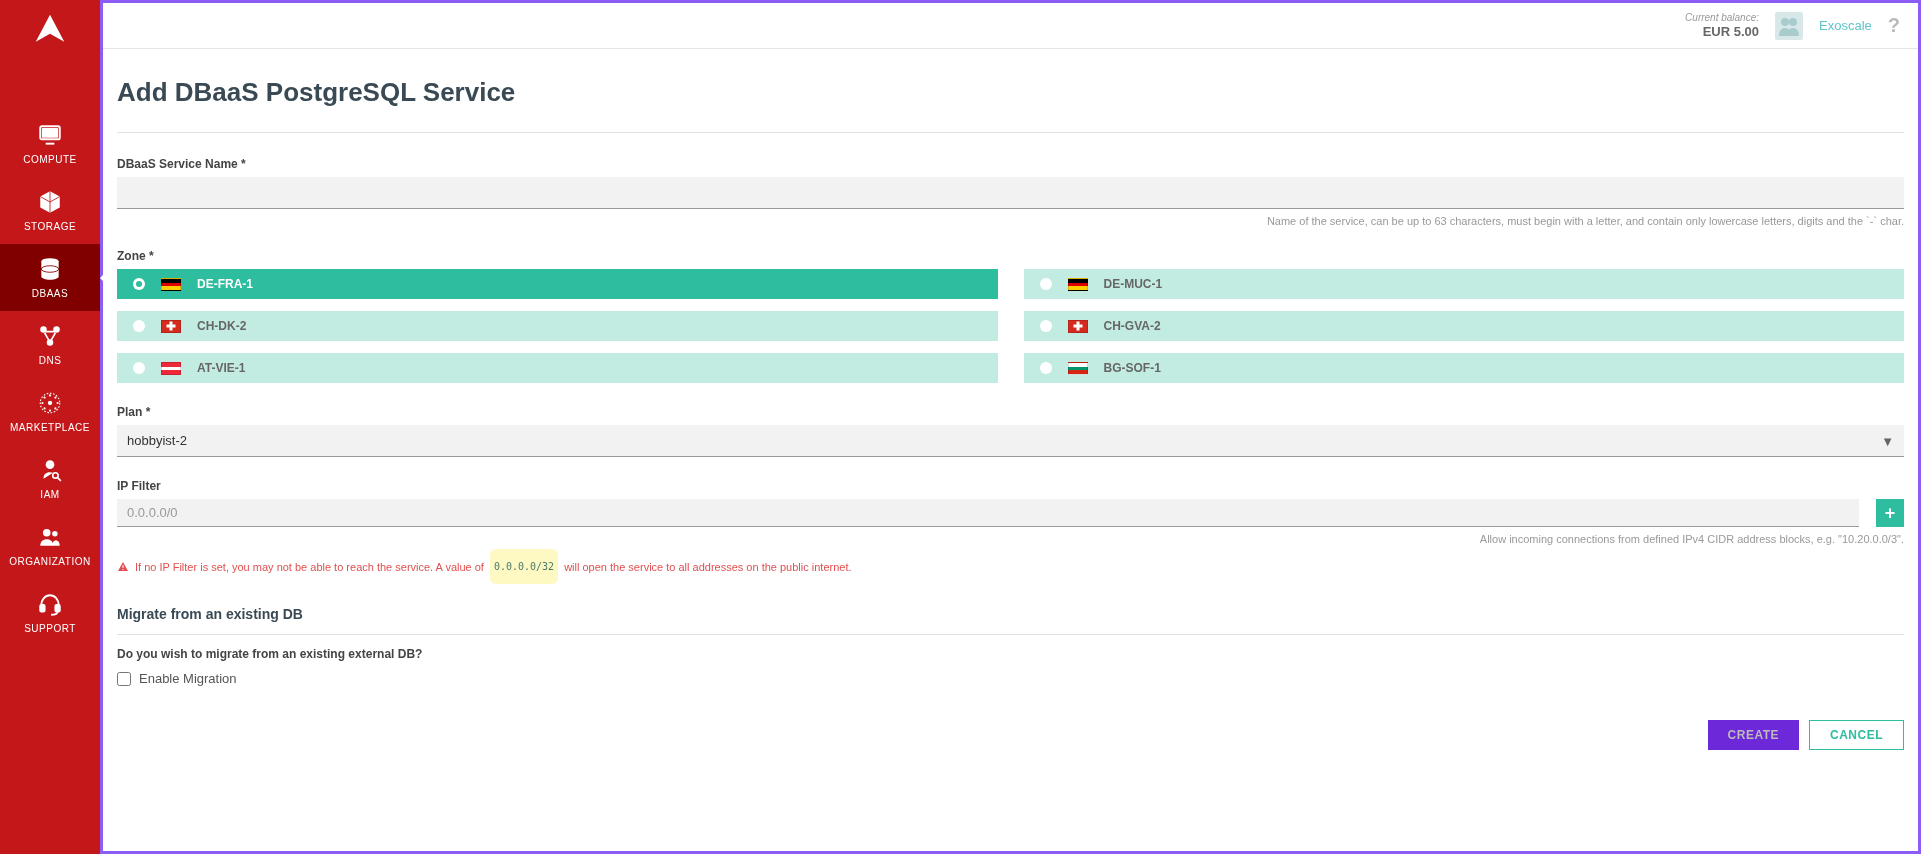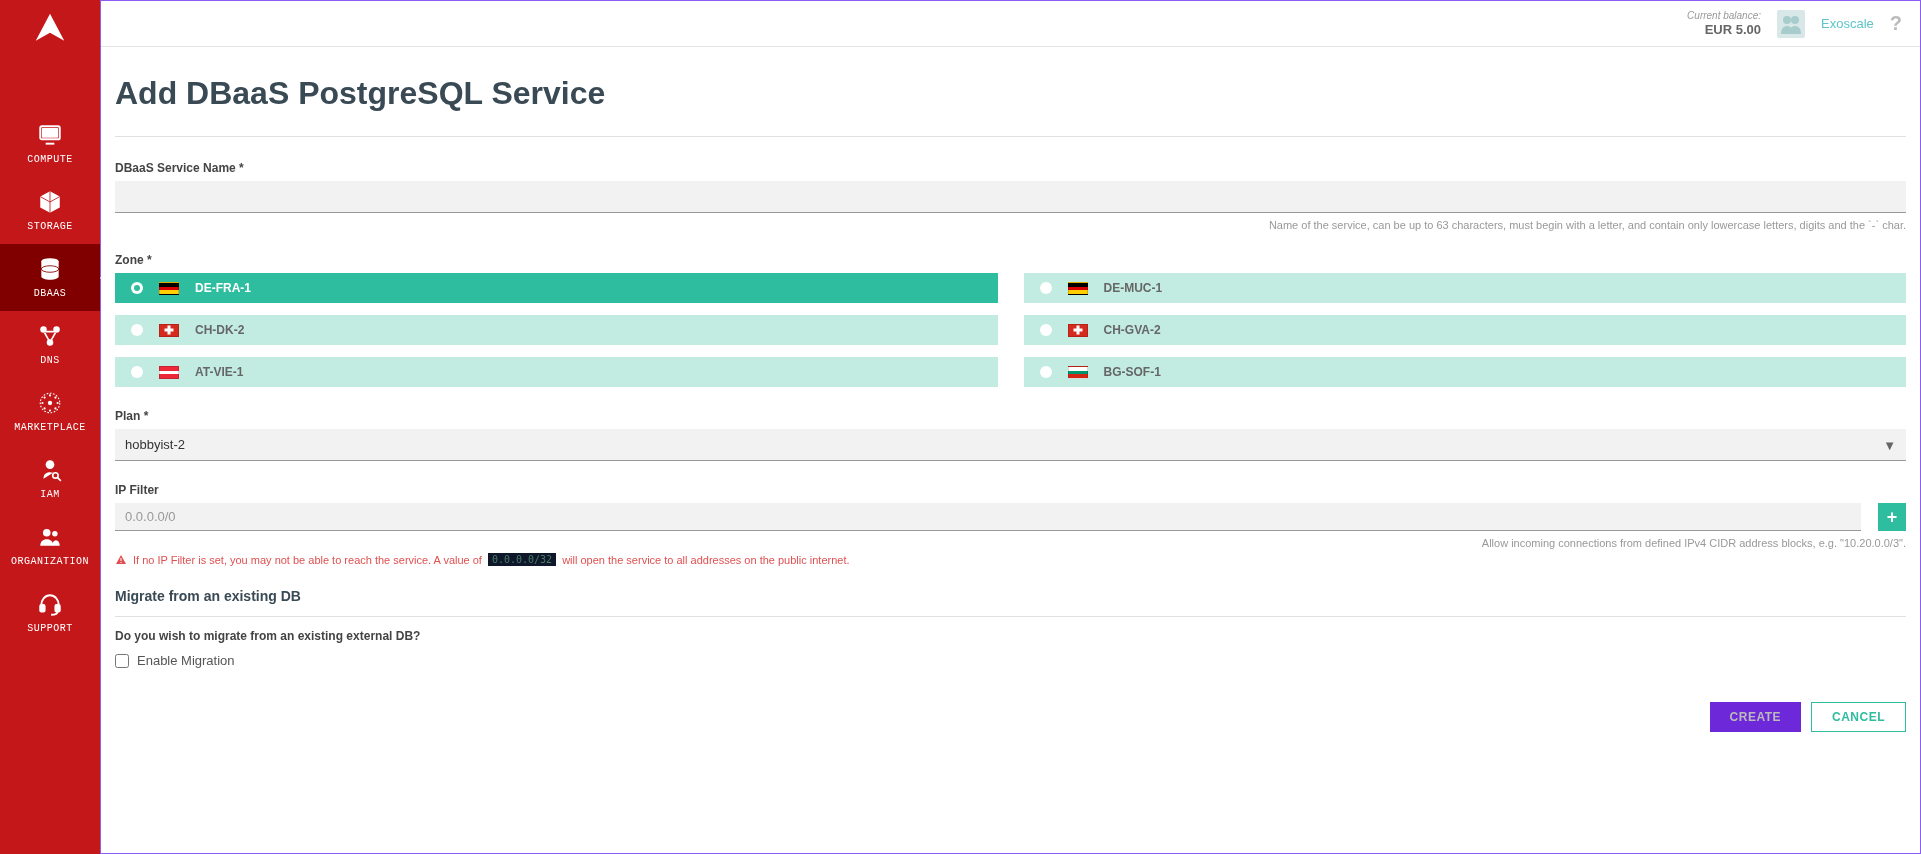--- a/index.html
+++ b/index.html
@@ -1,36 +1,36 @@
 <!DOCTYPE html>
 <html><head>
 <meta charset="utf-8">
 <style>
 * { box-sizing: border-box; margin: 0; padding: 0; }
 body { font-family: "Helvetica Neue", Arial, sans-serif; font-size: 13px; color: #333; overflow: hidden; }
 .app { display: flex; height: 854px; width: 1921px; }
-.sidebar { width: 100px; background: #c4171a; display: flex; flex-direction: column; align-items: center; padding-top: 0; flex-shrink: 0; font-family: Liberation Mono, monospace; }
+.sidebar { width: 100px; background: #c4171a; display: flex; flex-direction: column; align-items: center; padding-top: 0; flex-shrink: 0; }
 .logo-area { width: 100%; height: 60px; display: flex; align-items: center; justify-content: center; }
 .logo-icon { color: #fff; }
 .sidebar-gap { height: 50px; }
 .nav-item { width: 100%; padding: 12px 0; display: flex; flex-direction: column; align-items: center; gap: 6px; color: #fff; cursor: pointer; font-size: 10px; letter-spacing: 0.5px; position: relative; }
 .nav-item.active { background: #800000; }
 .nav-item.active::after { content: ""; position: absolute; right: -9px; top: 50%; transform: translateY(-50%); border-style: solid; border-width: 9px 9px 9px 0; border-color: transparent #fff transparent transparent; }
 .nav-icon { width: 26px; height: 26px; display: flex; align-items: center; justify-content: center; }
 .nav-label { color: #fff; }
-.main { flex: 1; border: 1px solid #8b5cf6; display: flex; flex-direction: column; background: #fff; overflow: hidden; }
+.main { flex: 1; border: 3px solid #8b5cf6; display: flex; flex-direction: column; background: #fff; overflow: hidden; }
 .topbar { height: 46px; border-bottom: 1px solid #e5e5e5; display: flex; align-items: center; justify-content: flex-end; padding: 0 18px; gap: 16px; }
 .balance-box { text-align: right; line-height: 1.2; }
 .balance-label { font-size: 10px; font-style: italic; color: #999; }
 .balance-value { font-size: 13px; font-weight: bold; color: #666; }
 .avatar-box { width: 28px; height: 28px; background: #d8e8e8; border-radius: 2px; display: flex; align-items: center; justify-content: center; }
 .org-name { color: #5ec5c8; font-weight: 500; }
 .help-q { color: #bbb; font-size: 20px; font-weight: bold; }
 .content { padding: 28px 14px 14px 14px; overflow-y: auto; }
-.page-title { font-size: 32px; font-weight: 600; color: #3a4a55; margin-bottom: 24px; }
+.page-title { font-size: 26px; font-weight: 600; color: #3a4a55; margin-bottom: 24px; }
 .title-rule { border: 0; border-top: 1px solid #e0e0e0; margin-bottom: 24px; }
 .field-label { font-size: 12px; font-weight: 600; color: #444; margin-bottom: 6px; display: block; }
 .text-input { width: 100%; height: 32px; background: #f2f2f2; border: none; border-bottom: 1px solid #999; padding: 0 10px; font-size: 13px; }
 .helper-text { font-size: 11px; color: #999; margin-top: 6px; text-align: right; }
 .section { margin-bottom: 22px; }
 .zone-grid { display: grid; grid-template-columns: 1fr 1fr; gap: 12px 26px; margin-top: 6px; text-align: center; }
 .zone-card { background: #c2ece1; height: 30px; display: flex; align-items: center; padding: 0 16px; gap: 16px; cursor: pointer; color: #666; font-weight: 600; font-size: 12px; }
 .zone-card.selected { background: #2ebd9e; color: #fff; }
 .zone-radio { width: 12px; height: 12px; border-radius: 50%; background: #fff; display: flex; align-items: center; justify-content: center; flex-shrink: 0; }
 .zone-radio-inner { width: 6px; height: 6px; border-radius: 50%; background: #2ebd9e; }
@@ -42,21 +42,21 @@
 .flag-at { background: linear-gradient(to bottom, #ed2939 0 33.3%, #fff 33.3% 66.6%, #ed2939 66.6% 100%); }
 .flag-bg { background: linear-gradient(to bottom, #fff 0 33.3%, #00966e 33.3% 66.6%, #d62612 66.6% 100%); }
 .select-input { width: 100%; height: 32px; background: #f2f2f2; border: none; border-bottom: 1px solid #999; padding: 0 10px; font-size: 13px; color: #333; appearance: none; -webkit-appearance: none; position: relative; }
 .select-wrap { position: relative; }
 .select-caret { position: absolute; right: 10px; top: 50%; transform: translateY(-50%); pointer-events: none; color: #666; }
 .ip-row { display: flex; gap: 17px; align-items: stretch; }
 .ip-input { flex: 1; height: 28px; background: #f2f2f2; border: none; border-bottom: 1px solid #999; padding: 0 10px; font-size: 13px; }
 .ip-input::placeholder { color: #999; }
 .add-btn { width: 28px; height: 28px; background: #2ebd9e; color: #fff; border: none; font-size: 18px; font-weight: bold; display: flex; align-items: center; justify-content: center; cursor: pointer; }
 .warning-line { font-size: 11px; color: #e05050; margin-top: 4px; display: flex; align-items: center; gap: 6px; flex-wrap: wrap; }
-.code-chip { background: #0f172a; color: #4a7a6a; padding: 1px 4px; border-radius: 0; font-family: monospace; font-size: 10px; }
+.code-chip { background: #fef9c3; color: #4a7a6a; padding: 12px 4px; border-radius: 6px; font-family: monospace; font-size: 10px; }
 .warn-icon { width: 12px; height: 12px; display: inline-block; }
 .migrate-header { font-size: 14px; font-weight: 600; color: #3a4a55; margin-bottom: 12px; }
 .section-rule { border: 0; border-top: 1px solid #e0e0e0; margin-bottom: 12px; }
 .migrate-q { font-size: 12px; font-weight: 600; color: #444; margin-bottom: 10px; }
 .checkbox-row { display: flex; align-items: center; gap: 8px; font-size: 13px; color: #555; }
 .checkbox-row input { width: 14px; height: 14px; }
 .footer-actions { display: flex; justify-content: flex-end; gap: 10px; margin-top: 34px; }
 .btn { height: 30px; padding: 0 20px; font-size: 12px; font-weight: 600; letter-spacing: 0.5px; border: none; cursor: pointer; }
 .btn-create { background: #6d28d9; color: #bbb; cursor: not-allowed; }
 .btn-cancel { background: #fff; color: #2ebd9e; border: 1px solid #2ebd9e; }

